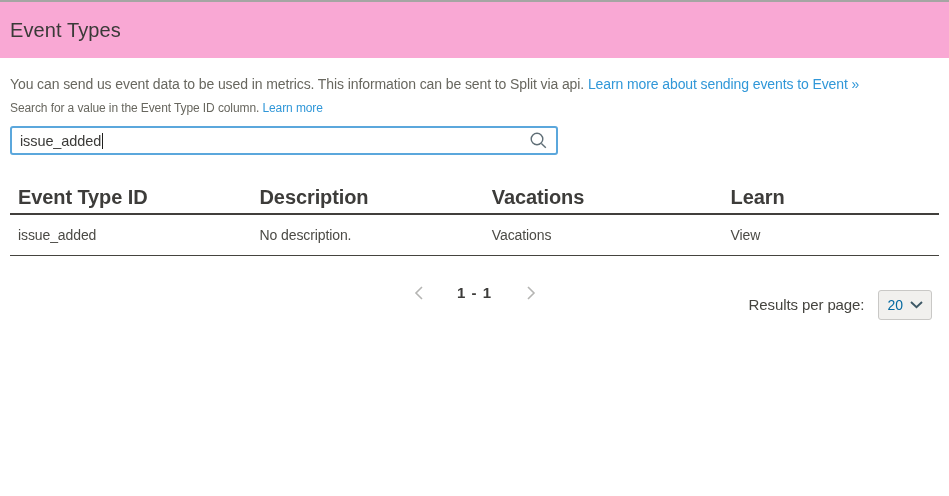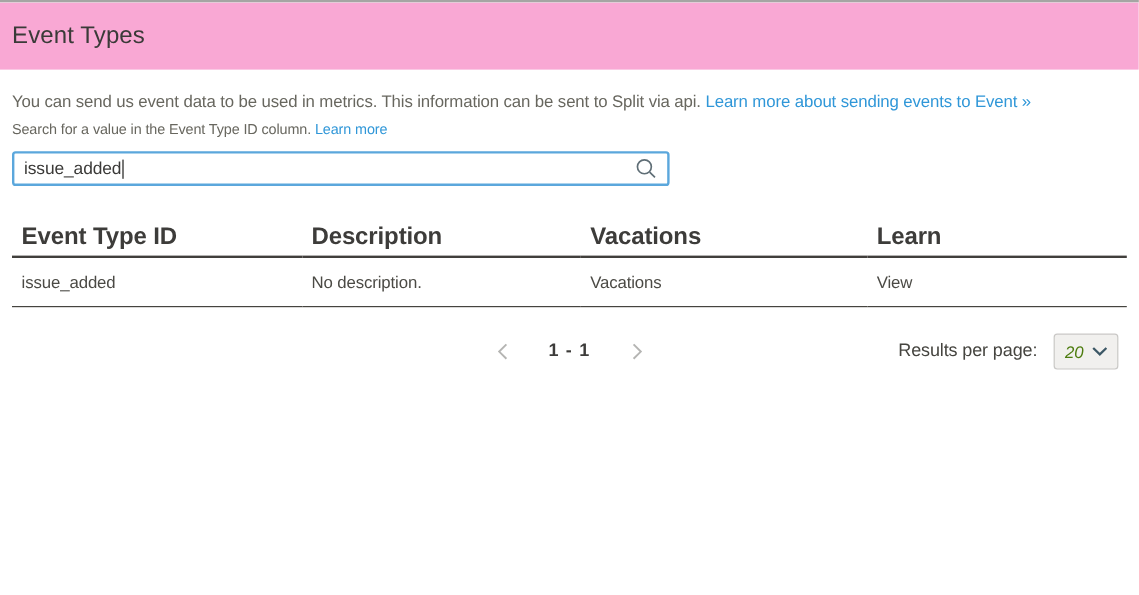--- a/index.html
+++ b/index.html
@@ -127,21 +127,21 @@
   }
   .pager .range {
     font-size: 15px;
     color: #3d3c3a;
     letter-spacing: 1px;
     white-space: nowrap;
   }
   .per-page {
     position: absolute;
     right: 7px;
-    top: 0;
+    top: 12px;
     height: 34px;
     display: flex;
     align-items: center;
     gap: 14px;
   }
   .per-page-label {
     font-size: 15px;
     color: #45443f;
     letter-spacing: -0.1px;
   }
@@ -153,22 +153,21 @@
     min-width: 48px;
     display: flex;
     align-items: center;
     justify-content: center;
     gap: 7px;
     padding: 0 8px;
     cursor: pointer;
   }
   .page-size-value {
     font-size: 14px;
-    color: #4d7c0f;
-    font-style: italic;
+    color: #0369a1;
   }
 </style>
 </head>
 <body>
 
 <header class="page-header">
   <h1 class="page-title">Event Types</h1>
 </header>
 
 <main class="content">

